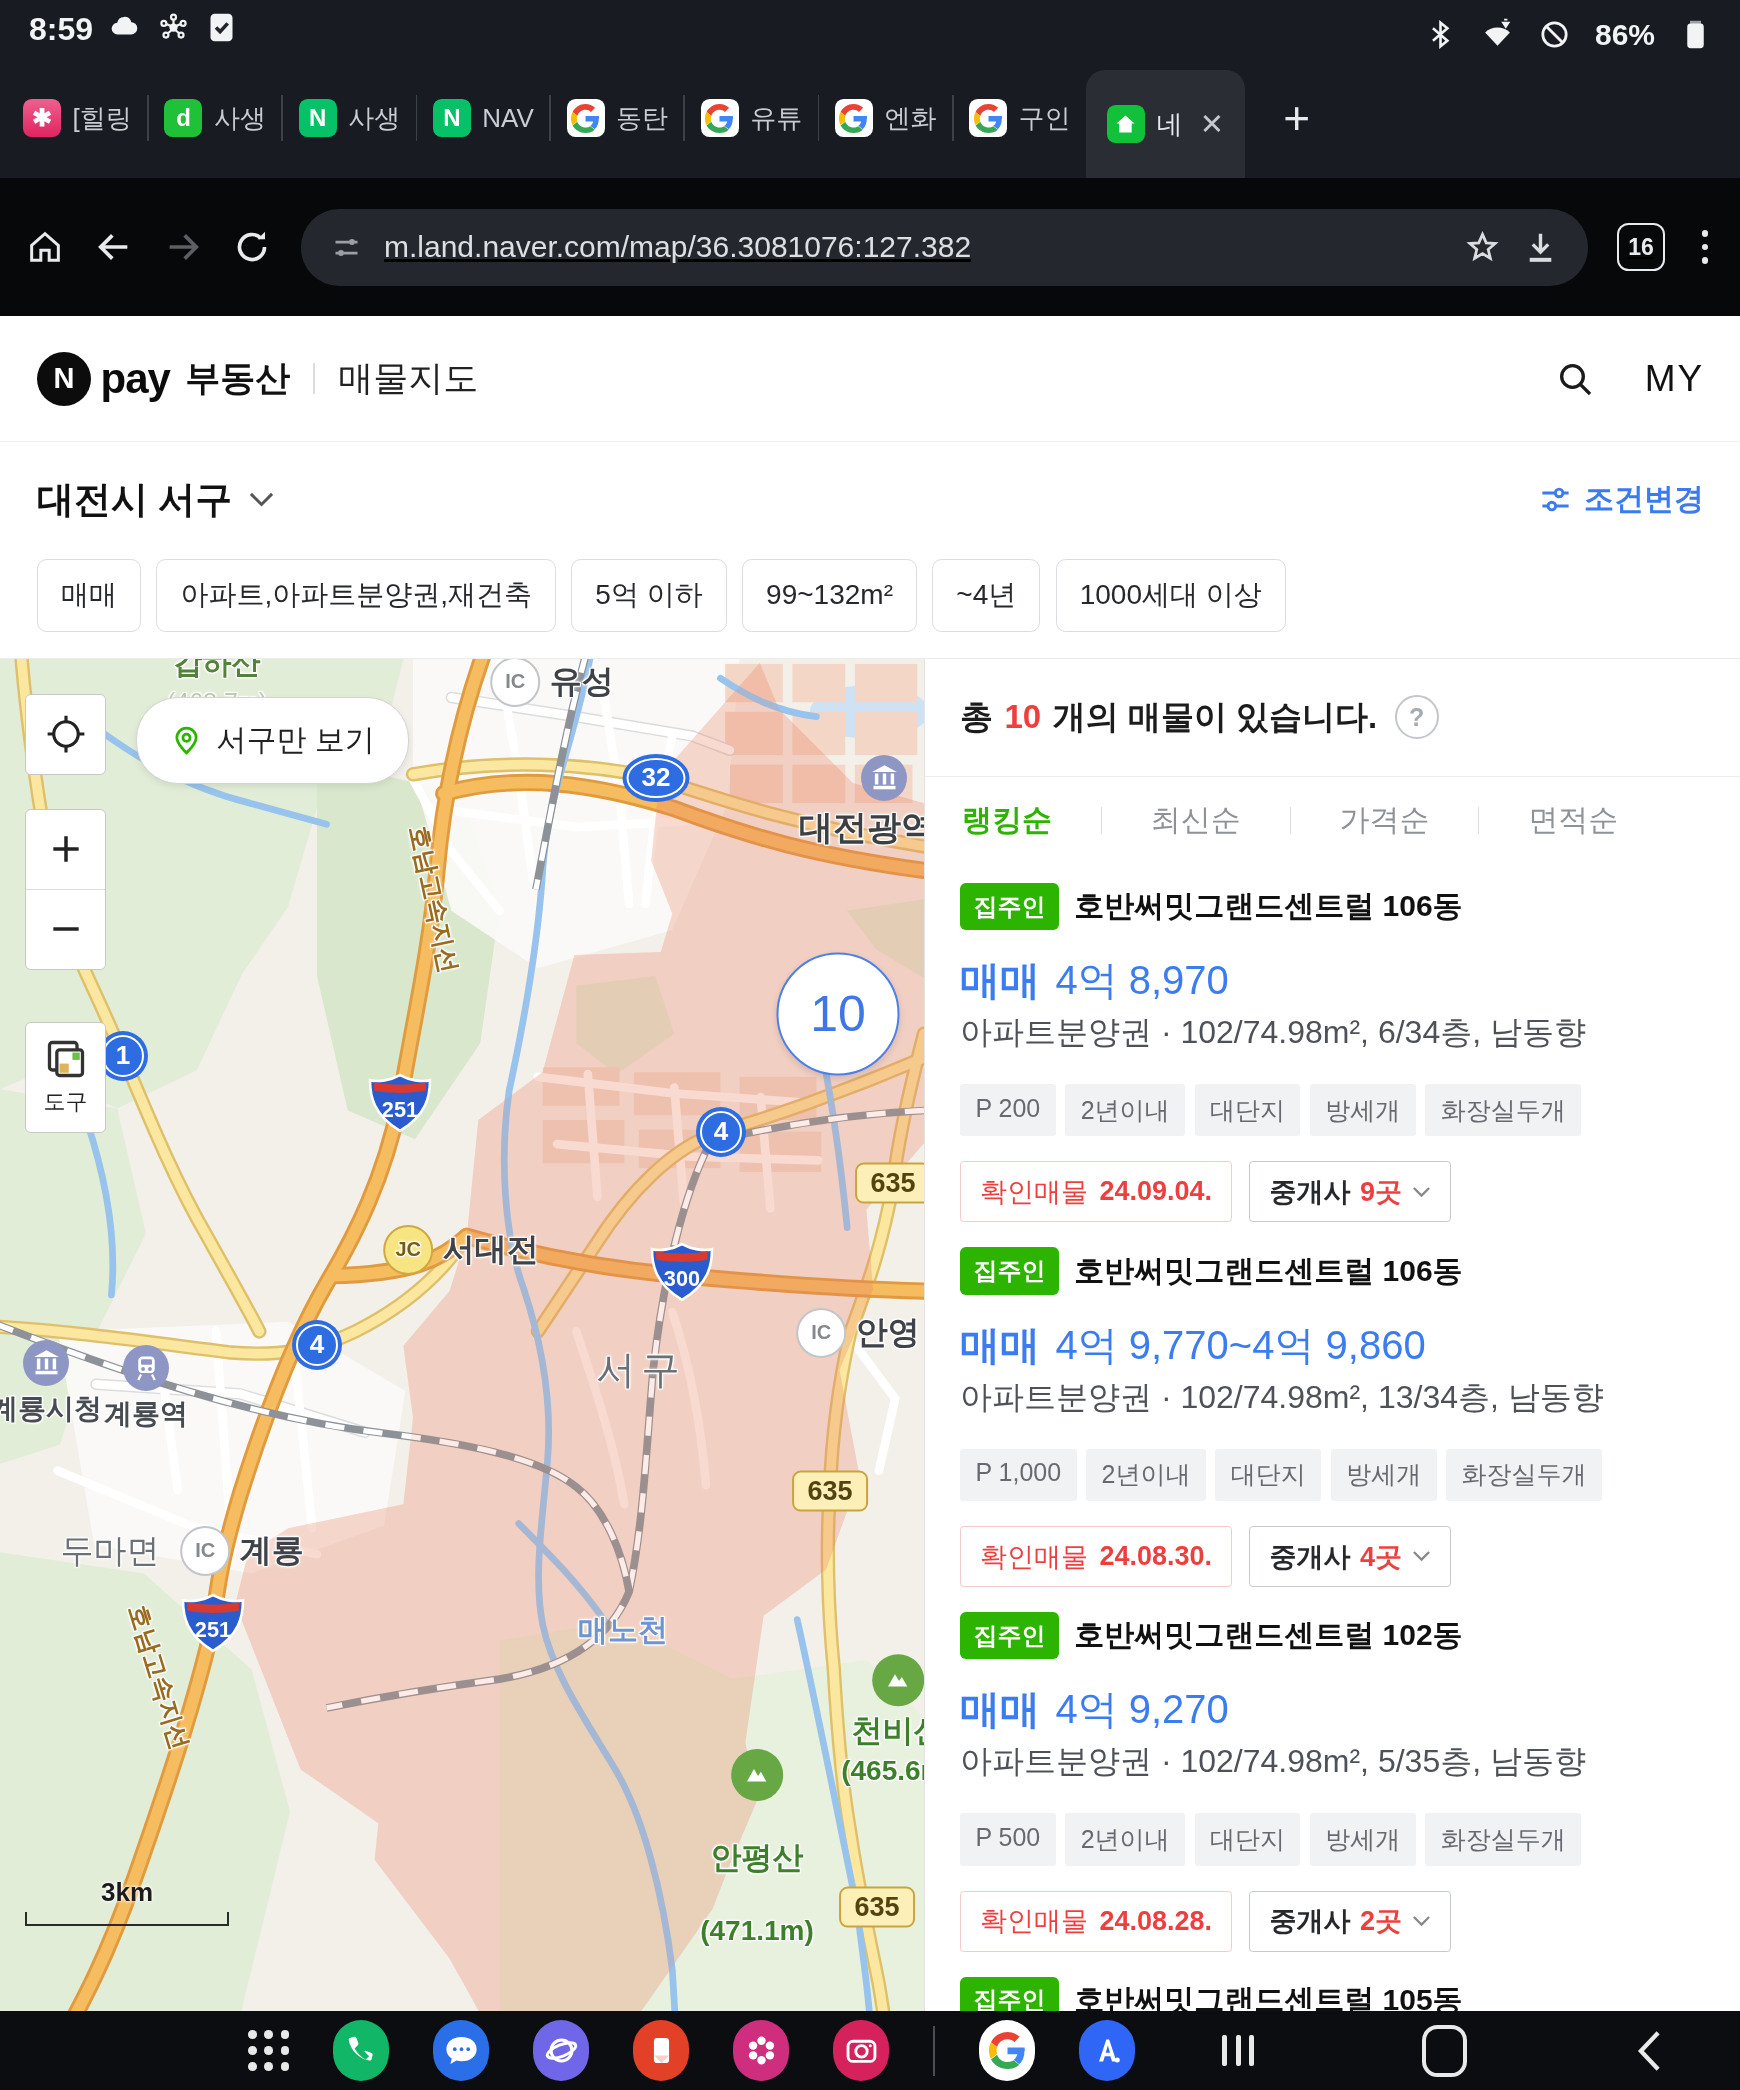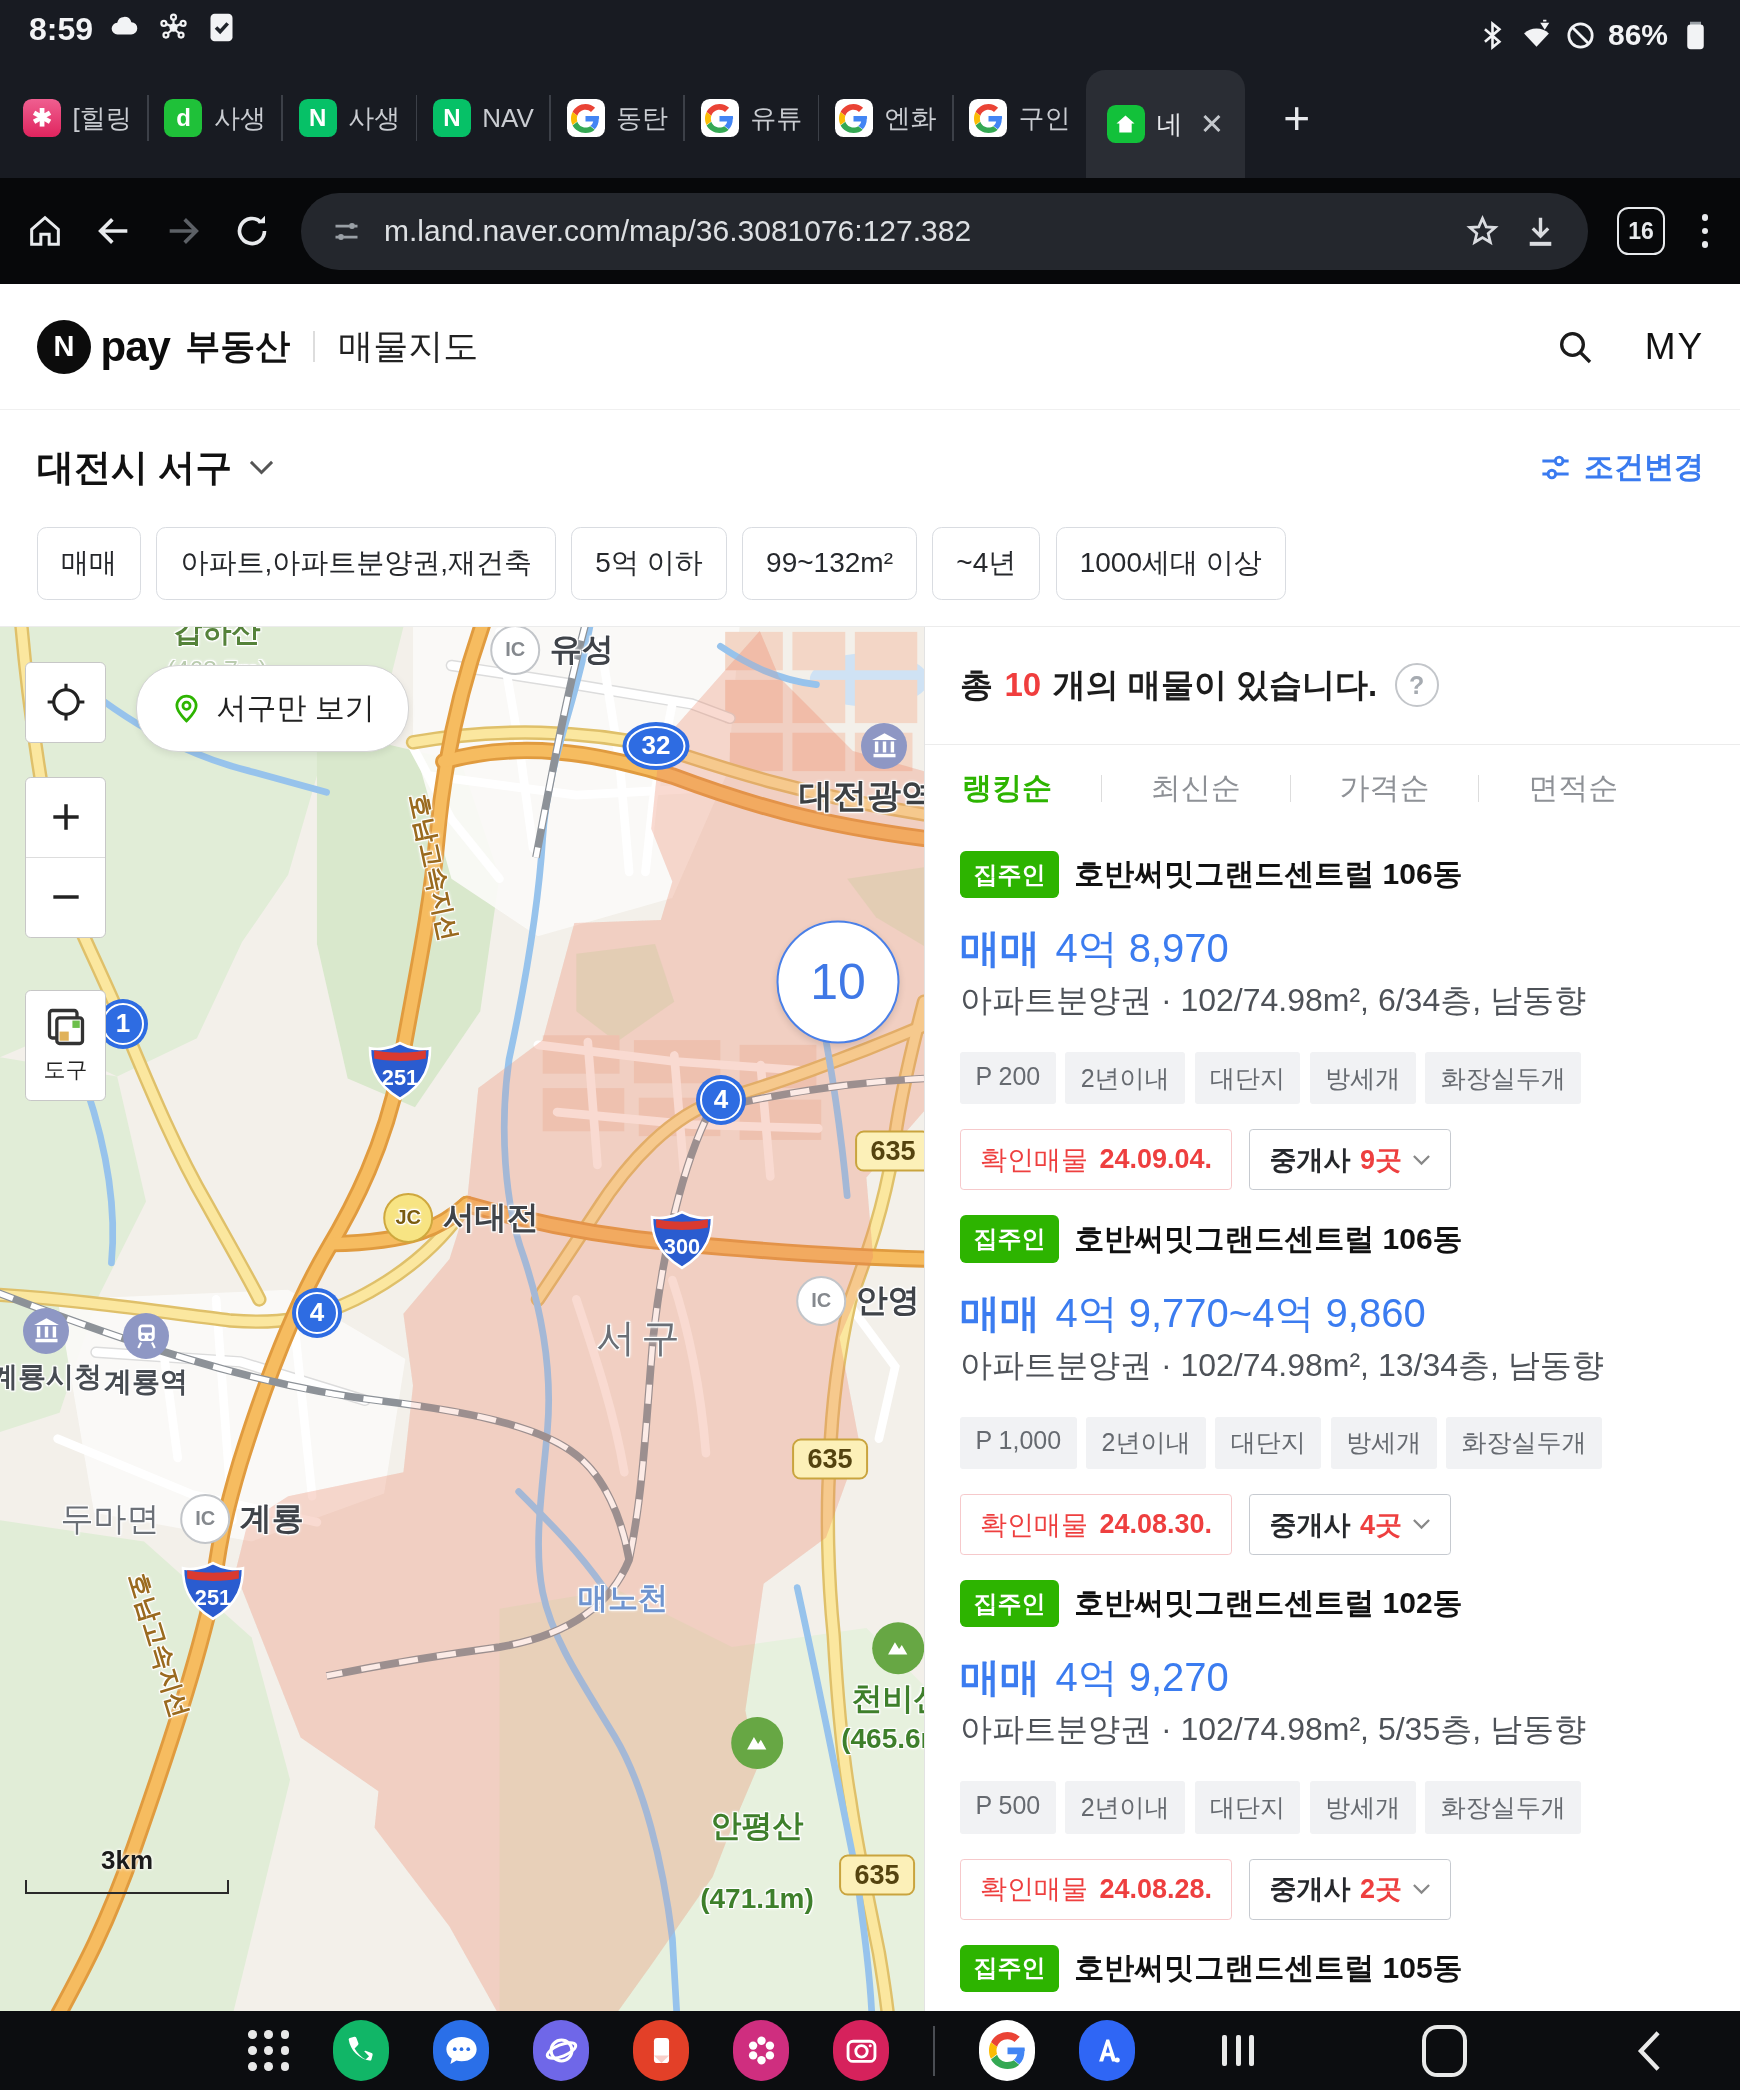--- a/index.html
+++ b/index.html
@@ -1,39 +1,39 @@
 <!DOCTYPE html>
 <html><head>
 <meta charset="utf-8">
 <style>
   html,body{margin:0;padding:0;background:#000;}
   body{width:1741px;height:2090px;font-family:"Liberation Sans",sans-serif;position:relative;overflow:hidden;}
   .screen{position:absolute;inset:0;display:flex;flex-direction:column;}
   
   .statusbar{height:58px;background:#181b22;color:#f2f3f5;display:flex;align-items:center;padding:0 29px;flex:none;}
   .sb-left{display:flex;align-items:flex-start;gap:15.4px;font-size:32px;font-weight:600;}
-  .sb-right{margin-left:auto;display:flex;align-items:center;gap:11px;font-size:30px;font-weight:600;margin-top:12px;}
+  .sb-right{margin-left:auto;display:flex;align-items:flex-start;gap:24px;font-size:30px;font-weight:600;margin-top:12px;}
   .sb-ic{width:33px;height:33px;flex:none;}
   
   .tabstrip{height:120px;background:#181b22;display:flex;align-items:stretch;padding:0 7.7px;flex:none;overflow:hidden;}
   .tab{display:flex;align-items:center;gap:11.5px;padding:0 15.4px;color:#c9ccd1;font-size:26px;min-width:0;}
   .tab .tlabel{white-space:nowrap;overflow:hidden;max-width:61px;}
   .tab.active{align-self:flex-end;height:108px;background:#2a2d34;border-radius:19px 19px 0 0;color:#e7e9ec;padding:0 21px;}
   .tsep{width:1.9px;height:46px;background:#3c4048;align-self:center;flex:none;}
   .fav{width:38px;height:38px;border-radius:8.6px;display:flex;align-items:center;justify-content:center;font-weight:800;font-size:24px;color:#fff;flex:none;}
   .fav-pink{background:linear-gradient(180deg,#ef5f90,#e0245e);}
   .fav-daum{background:#1fc139;}
   .fav-naver{background:#06c167;}
   .fav-google{background:#fff;}
   .fav-google svg{width:29px;height:29px;}
   .fav-land{background:#12c13a;}
   .tab-close{font-size:29px;color:#c4c8cd;margin-left:5.8px;}
   .newtab{align-self:center;margin-left:21px;color:#e7e9ec;font-size:46px;font-weight:300;padding:0 17.3px;}
   
-  .addressbar{height:106px;background:#07080a;display:flex;align-items:center;padding:0 25px;gap:29px;flex:none;}
+  .addressbar{height:106px;background:#07080a;display:flex;align-items:center;padding:16px 25px;gap:29px;flex:none;text-decoration:underline;}
   .ab-ic{width:40px;height:40px;flex:none;}
   .urlpill{flex:1;height:77px;background:#24272d;border-radius:38px;display:flex;align-items:center;gap:21px;padding:0 29px;min-width:0;}
   .urltext{color:#dde0e3;font-size:30px;white-space:nowrap;overflow:hidden;flex:1;}
   .tabcount{width:44px;height:44px;border:2.9px solid #e8eaed;border-radius:11.5px;color:#e8eaed;font-size:23px;font-weight:700;display:flex;align-items:center;justify-content:center;flex:none;}
   .kebab{display:flex;flex-direction:column;gap:6.7px;padding:0 7.7px;}
   .kebab i{width:6.7px;height:6.7px;border-radius:50%;background:#e8eaed;}
   
   .appheader{height:125px;background:#fff;display:flex;align-items:center;padding:0 37px;border-bottom:1px solid #f0f0f0;flex:none;}
   .ncircle{width:54px;height:54px;border-radius:50%;background:#0c0c0c;color:#fff;font-weight:800;font-size:29px;display:flex;align-items:center;justify-content:center;}
   .paytxt{font-size:42px;font-weight:700;color:#0c0c0c;margin-left:9.6px;letter-spacing:-1px;}

